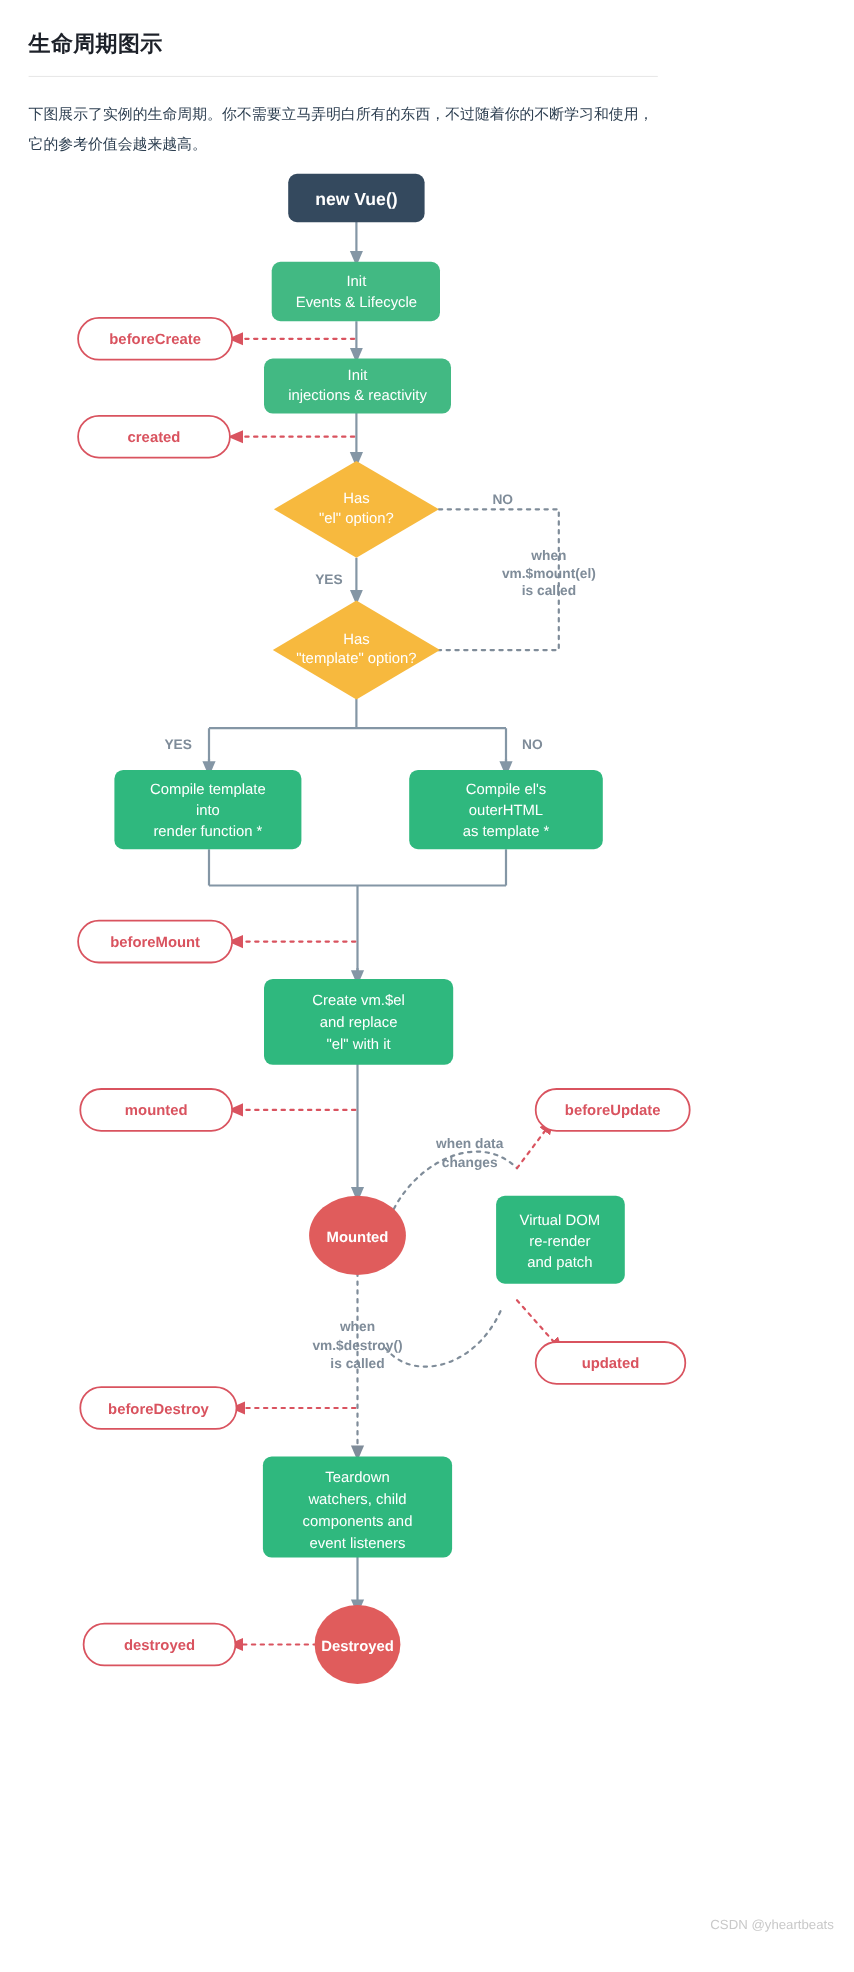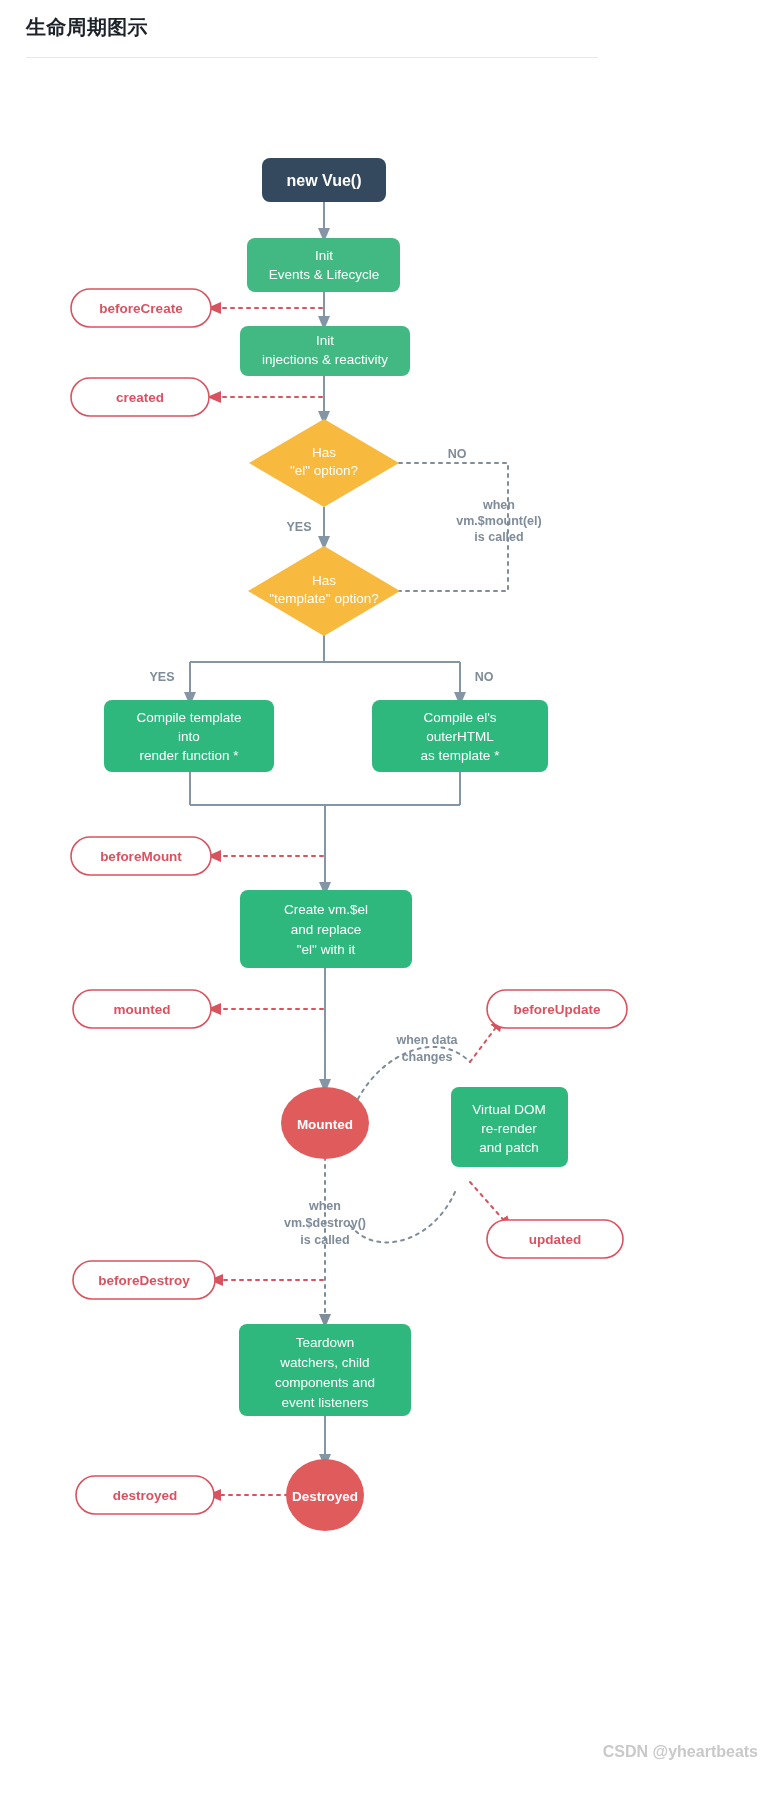--- a/index.html
+++ b/index.html
@@ -11,21 +11,21 @@
     width: 776px;
     height: 1793px;
     position: relative;
     font-family: "Liberation Sans", sans-serif;
     overflow: hidden;
   }
 
   
   .article {
     position: absolute;
-    left: 0; top: 0;
+    left: 0; top: 12px;
     width: 624px;
   }
   .page-title {
     margin: 0;
     padding: 14px 26px 16px 26px;
     font-size: 20px;
     font-weight: bold;
     color: #1d2129;
     letter-spacing: 0.3px;
   }
@@ -112,28 +112,29 @@
 
   
   .watermark {
     position: absolute;
     right: 18px;
     font-family: "Liberation Sans", sans-serif;
     color: #c9c9c9;
     white-space: nowrap;
   }
   .wm-1 { top: 1803px; font-size: 14px; }
-  .wm-2 { top: 1743px; font-size: 16px; font-weight: bold; }
+  .wm-2 { top: 1743px; font-size: 12px; }
 </style>
 </head>
 <body>
 
 <div class="article">
   <h1 class="page-title">生命周期图示</h1>
   <div class="title-rule"></div>
+  <p class="intro">下图展示了实例的生命周期。你不需要立马弄明白所有的东西，不过随着你的不断学习和使用，它的参考价值会越来越高。</p>
 </div>
 
 <div class="diagram-wrap">
 <svg class="diagram-svg" viewBox="0 0 776 1661" xmlns="http://www.w3.org/2000/svg">
 
   <defs>
     <marker id="arrowSolid" markerWidth="8" markerHeight="8" refX="4" refY="4" orient="auto">
       <path d="M0,1 L7,4 L0,7 z" fill="#8496a5"></path>
     </marker>
     <marker id="arrowGray" markerWidth="8" markerHeight="8" refX="4" refY="4" orient="auto">

